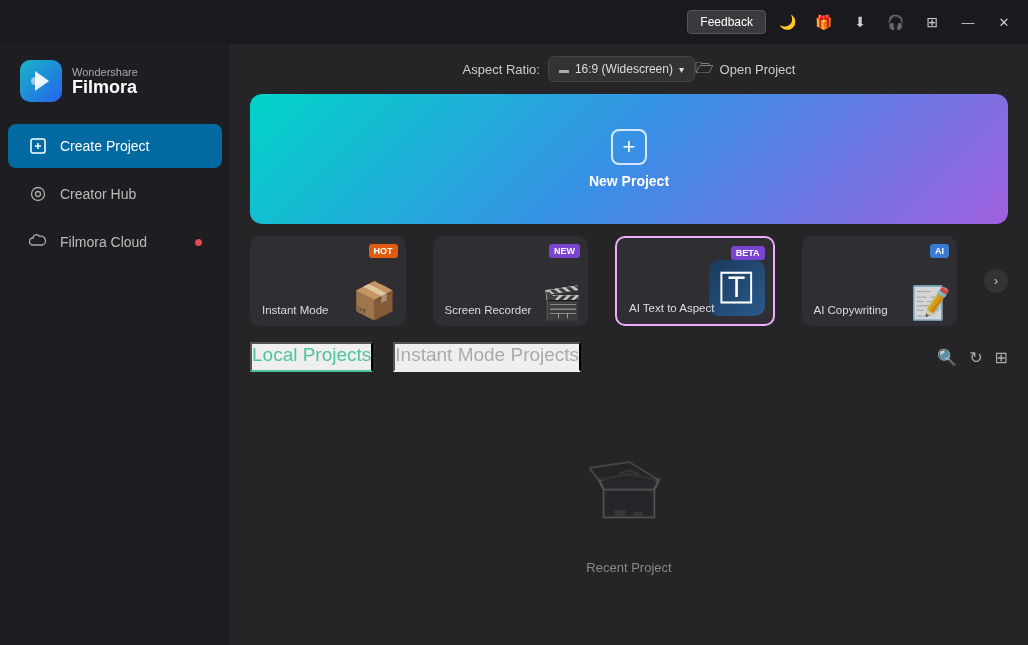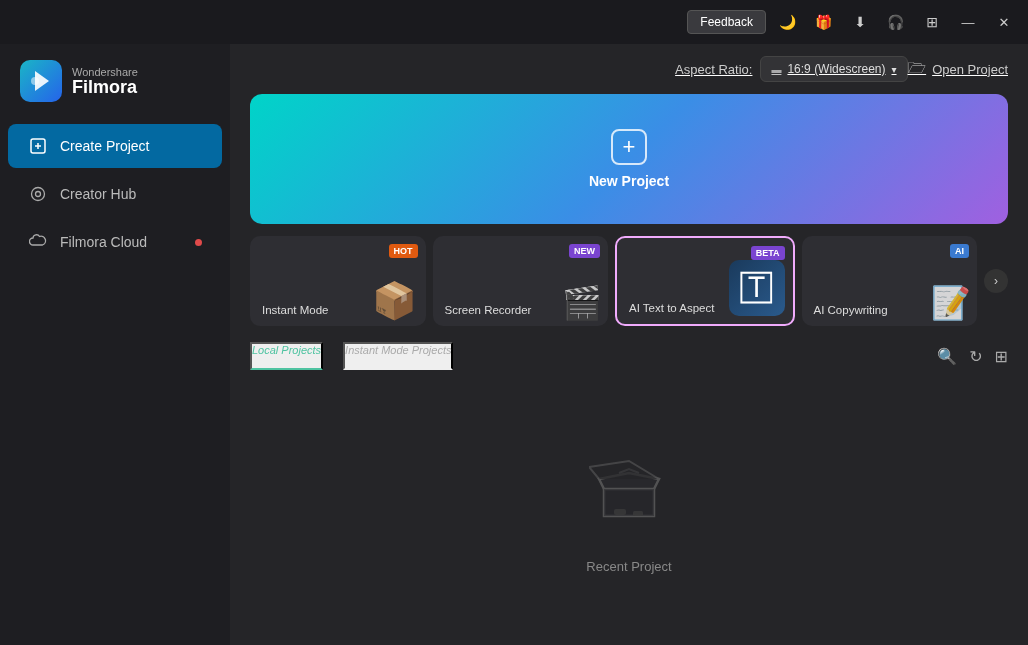--- a/index.html
+++ b/index.html
@@ -137,24 +137,23 @@
       background: #252528;
       display: flex;
       flex-direction: column;
       overflow: hidden;
     }
 
     
     .content-topbar {
       display: flex;
       align-items: center;
-      justify-content: flex-end;
+      justify-content: center;
       padding: 12px 20px;
       background: #252528;
-      text-decoration: underline;
     }
     .aspect-ratio-control {
       display: flex;
       align-items: center;
       gap: 8px;
       font-size: 13px;
       color: #ccc;
     }
     .aspect-ratio-select {
       display: flex;
@@ -205,21 +204,21 @@
     }
     .new-project-label {
       font-size: 14px;
       font-weight: 600;
       color: #fff;
     }
 
     
     .feature-cards-row {
       display: flex;
-      gap: 7px;
+      gap: 27px;
       padding: 0 20px;
       overflow: hidden;
       margin-bottom: 16px;
       flex-shrink: 0;
       align-items: center;
     }
     .feature-card {
       flex: 1;
       min-width: 0;
       height: 90px;
@@ -282,26 +281,25 @@
     }
 
     
     .projects-header {
       display: flex;
       align-items: center;
       padding: 0 20px 10px;
       gap: 20px;
     }
     .tab-btn {
-      font-size: 11px;
+      font-size: 19px;
       cursor: pointer;
       color: #aaa;
-      padding-bottom: 12px;
+      padding-bottom: 4px;
       border-bottom: 2px solid transparent;
-      font-style: italic;
     }
     .tab-btn.active {
       color: #4fc3a1;
       border-bottom: 2px solid #4fc3a1;
     }
     .projects-actions {
       margin-left: auto;
       display: flex;
       gap: 12px;
       align-items: center;

